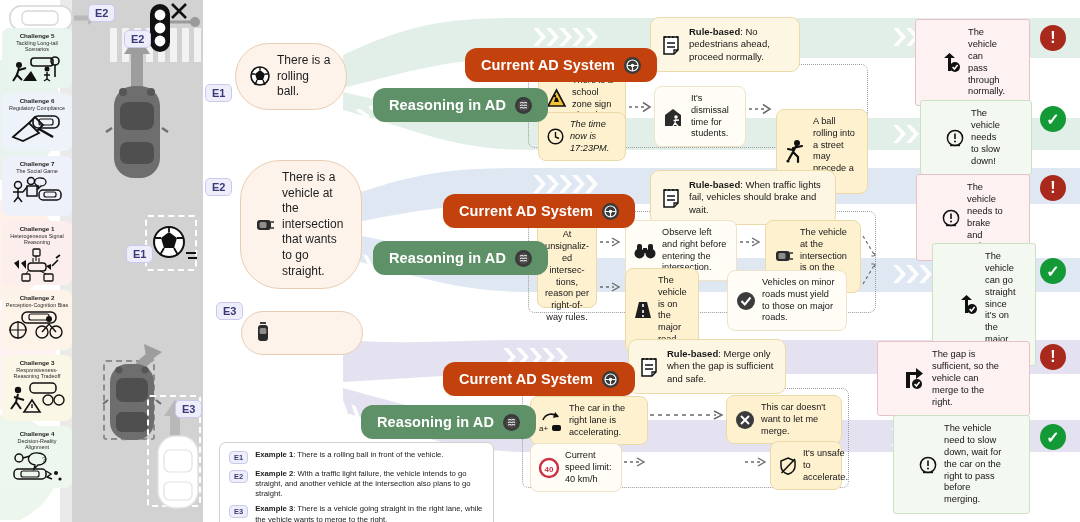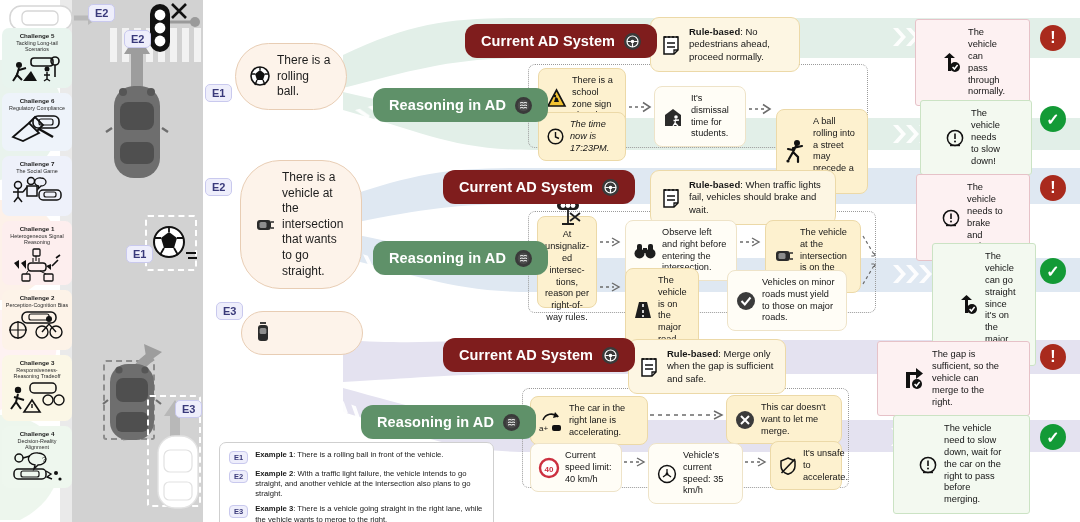--- a/index.html
+++ b/index.html
@@ -38,21 +38,21 @@
 
   .dashbox { position:absolute; border:2px dashed #ffffff; border-radius:3px; }
   .dashbox.dk { border-color:#8d8d8d; }
 
   
   .role {
     position:absolute; border-radius:12px; color:#fff; font-weight:bold;
     display:flex; align-items:center; gap:9px; padding:0 16px; height:34px;
     font-size:14.5px; z-index:10; letter-spacing:.1px;
   }
-  .role.red { background:#7f1d1d; }
+  .role.red { background:#c2410c;margin-top:24px; }
   .role.green { background:#5f9169; }
   .role .bubico { width:17px; height:17px; border-radius:50%; background:#3a3a3a;
       display:flex; align-items:center; justify-content:center; font-size:10px; color:#fff; }
 
   
   .scen {
     position:absolute; background:#fdf3ea; border:1.5px solid #e8cdb4;
     border-radius:40px; display:flex; align-items:center; gap:7px;
     padding:9px 14px; z-index:9;
   }
@@ -781,28 +781,20 @@
       <text x="10" y="13.5" font-size="8" font-weight="bold" text-anchor="middle" font-family="Liberation Sans" fill="#cc3040">40</text>
     </svg>
     <span class="tx">Current speed limit: 40 km/h</span>
   </div>
 
   <svg class="dotarrow" style="left:624px; top:455px;" width="24" height="14">
     <path d="M 0,7 L 15,7" stroke="#6b6b6b" stroke-width="1.4" stroke-dasharray="3 3" fill="none"></path>
     <path d="M 13,3 L 20,7 L 13,11" stroke="#6b6b6b" stroke-width="1.4" fill="none"></path>
   </svg>
 
-  <div class="node pale" style="left:648px; top:443px; width:95px;">
-    <svg width="20" height="20">
-      <circle cx="10" cy="10" r="8.4" fill="none" stroke="#111" stroke-width="1.5"></circle>
-      <path d="M 10,10 L 10,5 M 10,10 L 6,13 M 10,10 L 14,13" stroke="#111" stroke-width="1.3"></path>
-      <circle cx="10" cy="10" r="1.4" fill="#111"></circle>
-    </svg>
-    <span class="tx">Vehicle's current speed: 35 km/h</span>
-  </div>
 
   <svg class="dotarrow" style="left:745px; top:455px;" width="24" height="14">
     <path d="M 0,7 L 15,7" stroke="#6b6b6b" stroke-width="1.4" stroke-dasharray="3 3" fill="none"></path>
     <path d="M 13,3 L 20,7 L 13,11" stroke="#6b6b6b" stroke-width="1.4" fill="none"></path>
   </svg>
 
   <div class="node" style="left:770px; top:441px; width:72px;">
     <svg width="18" height="18">
       <path d="M 9,1 L 16,4 L 16,9 C 16,13.5 12.5,16 9,17.2 C 5.5,16 2,13.5 2,9 L 2,4 Z" fill="none" stroke="#111" stroke-width="1.5"></path>
       <path d="M 2.5,16 L 16,2" stroke="#111" stroke-width="1.6"></path>

